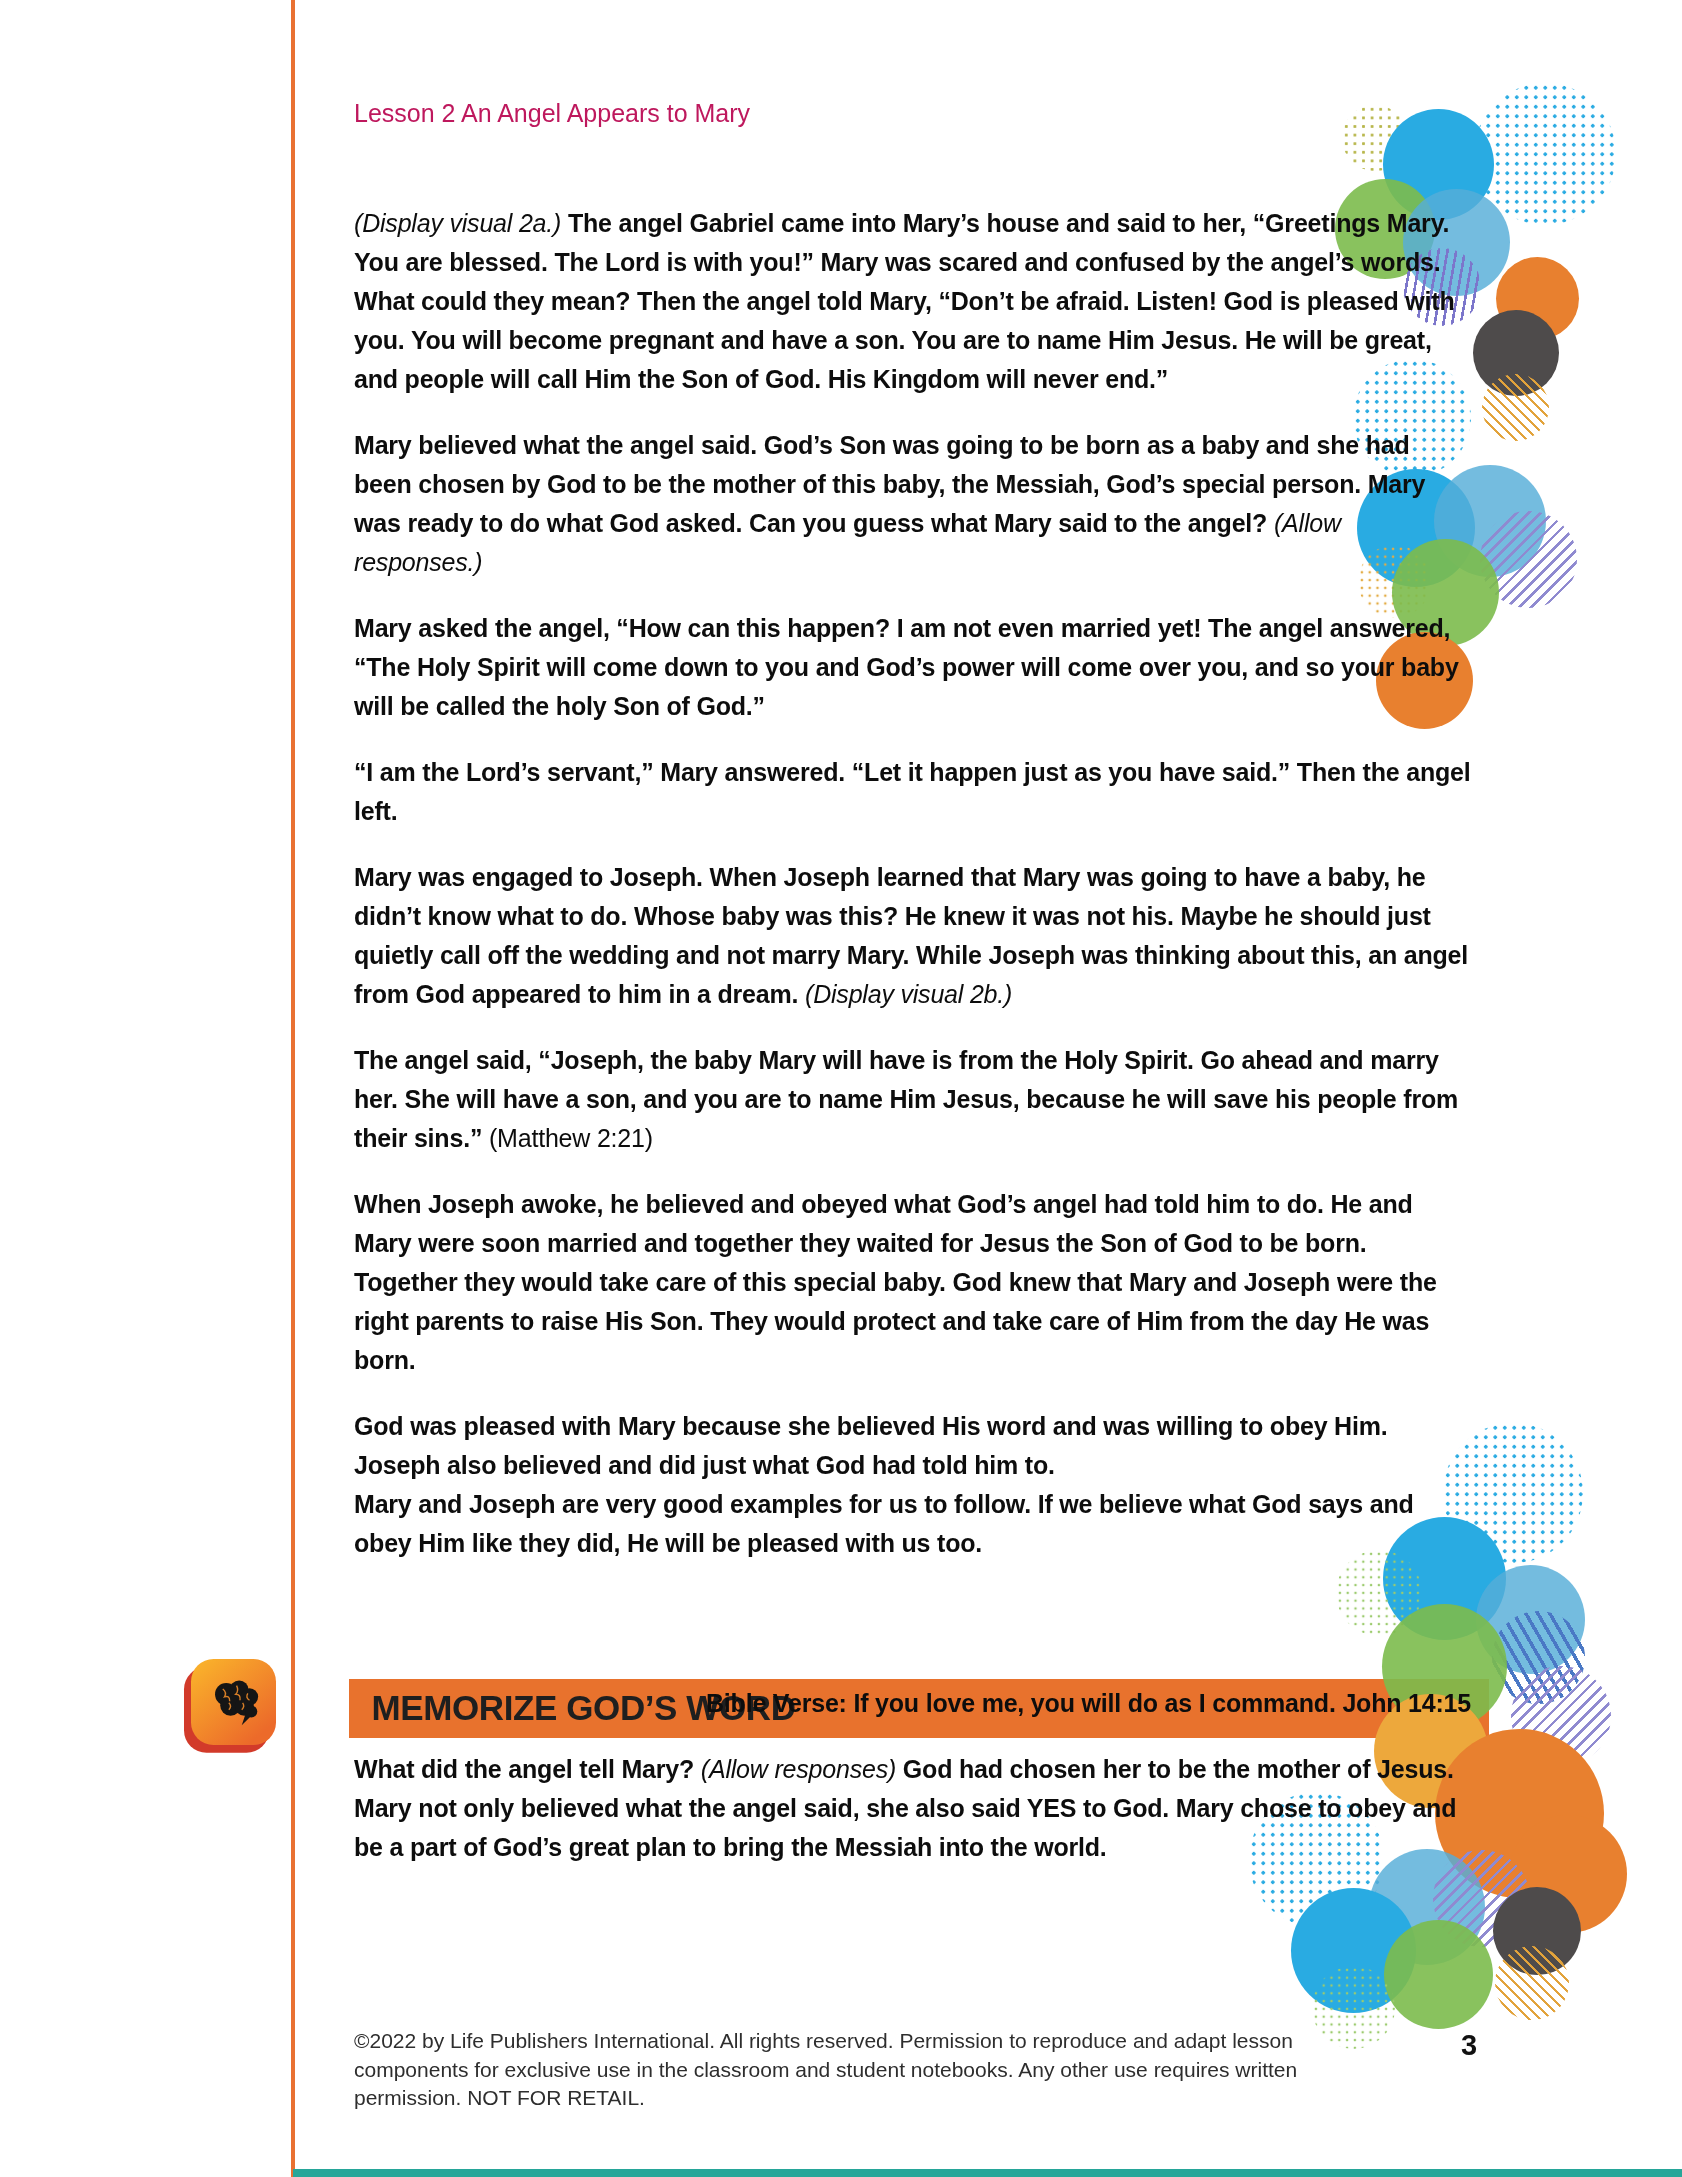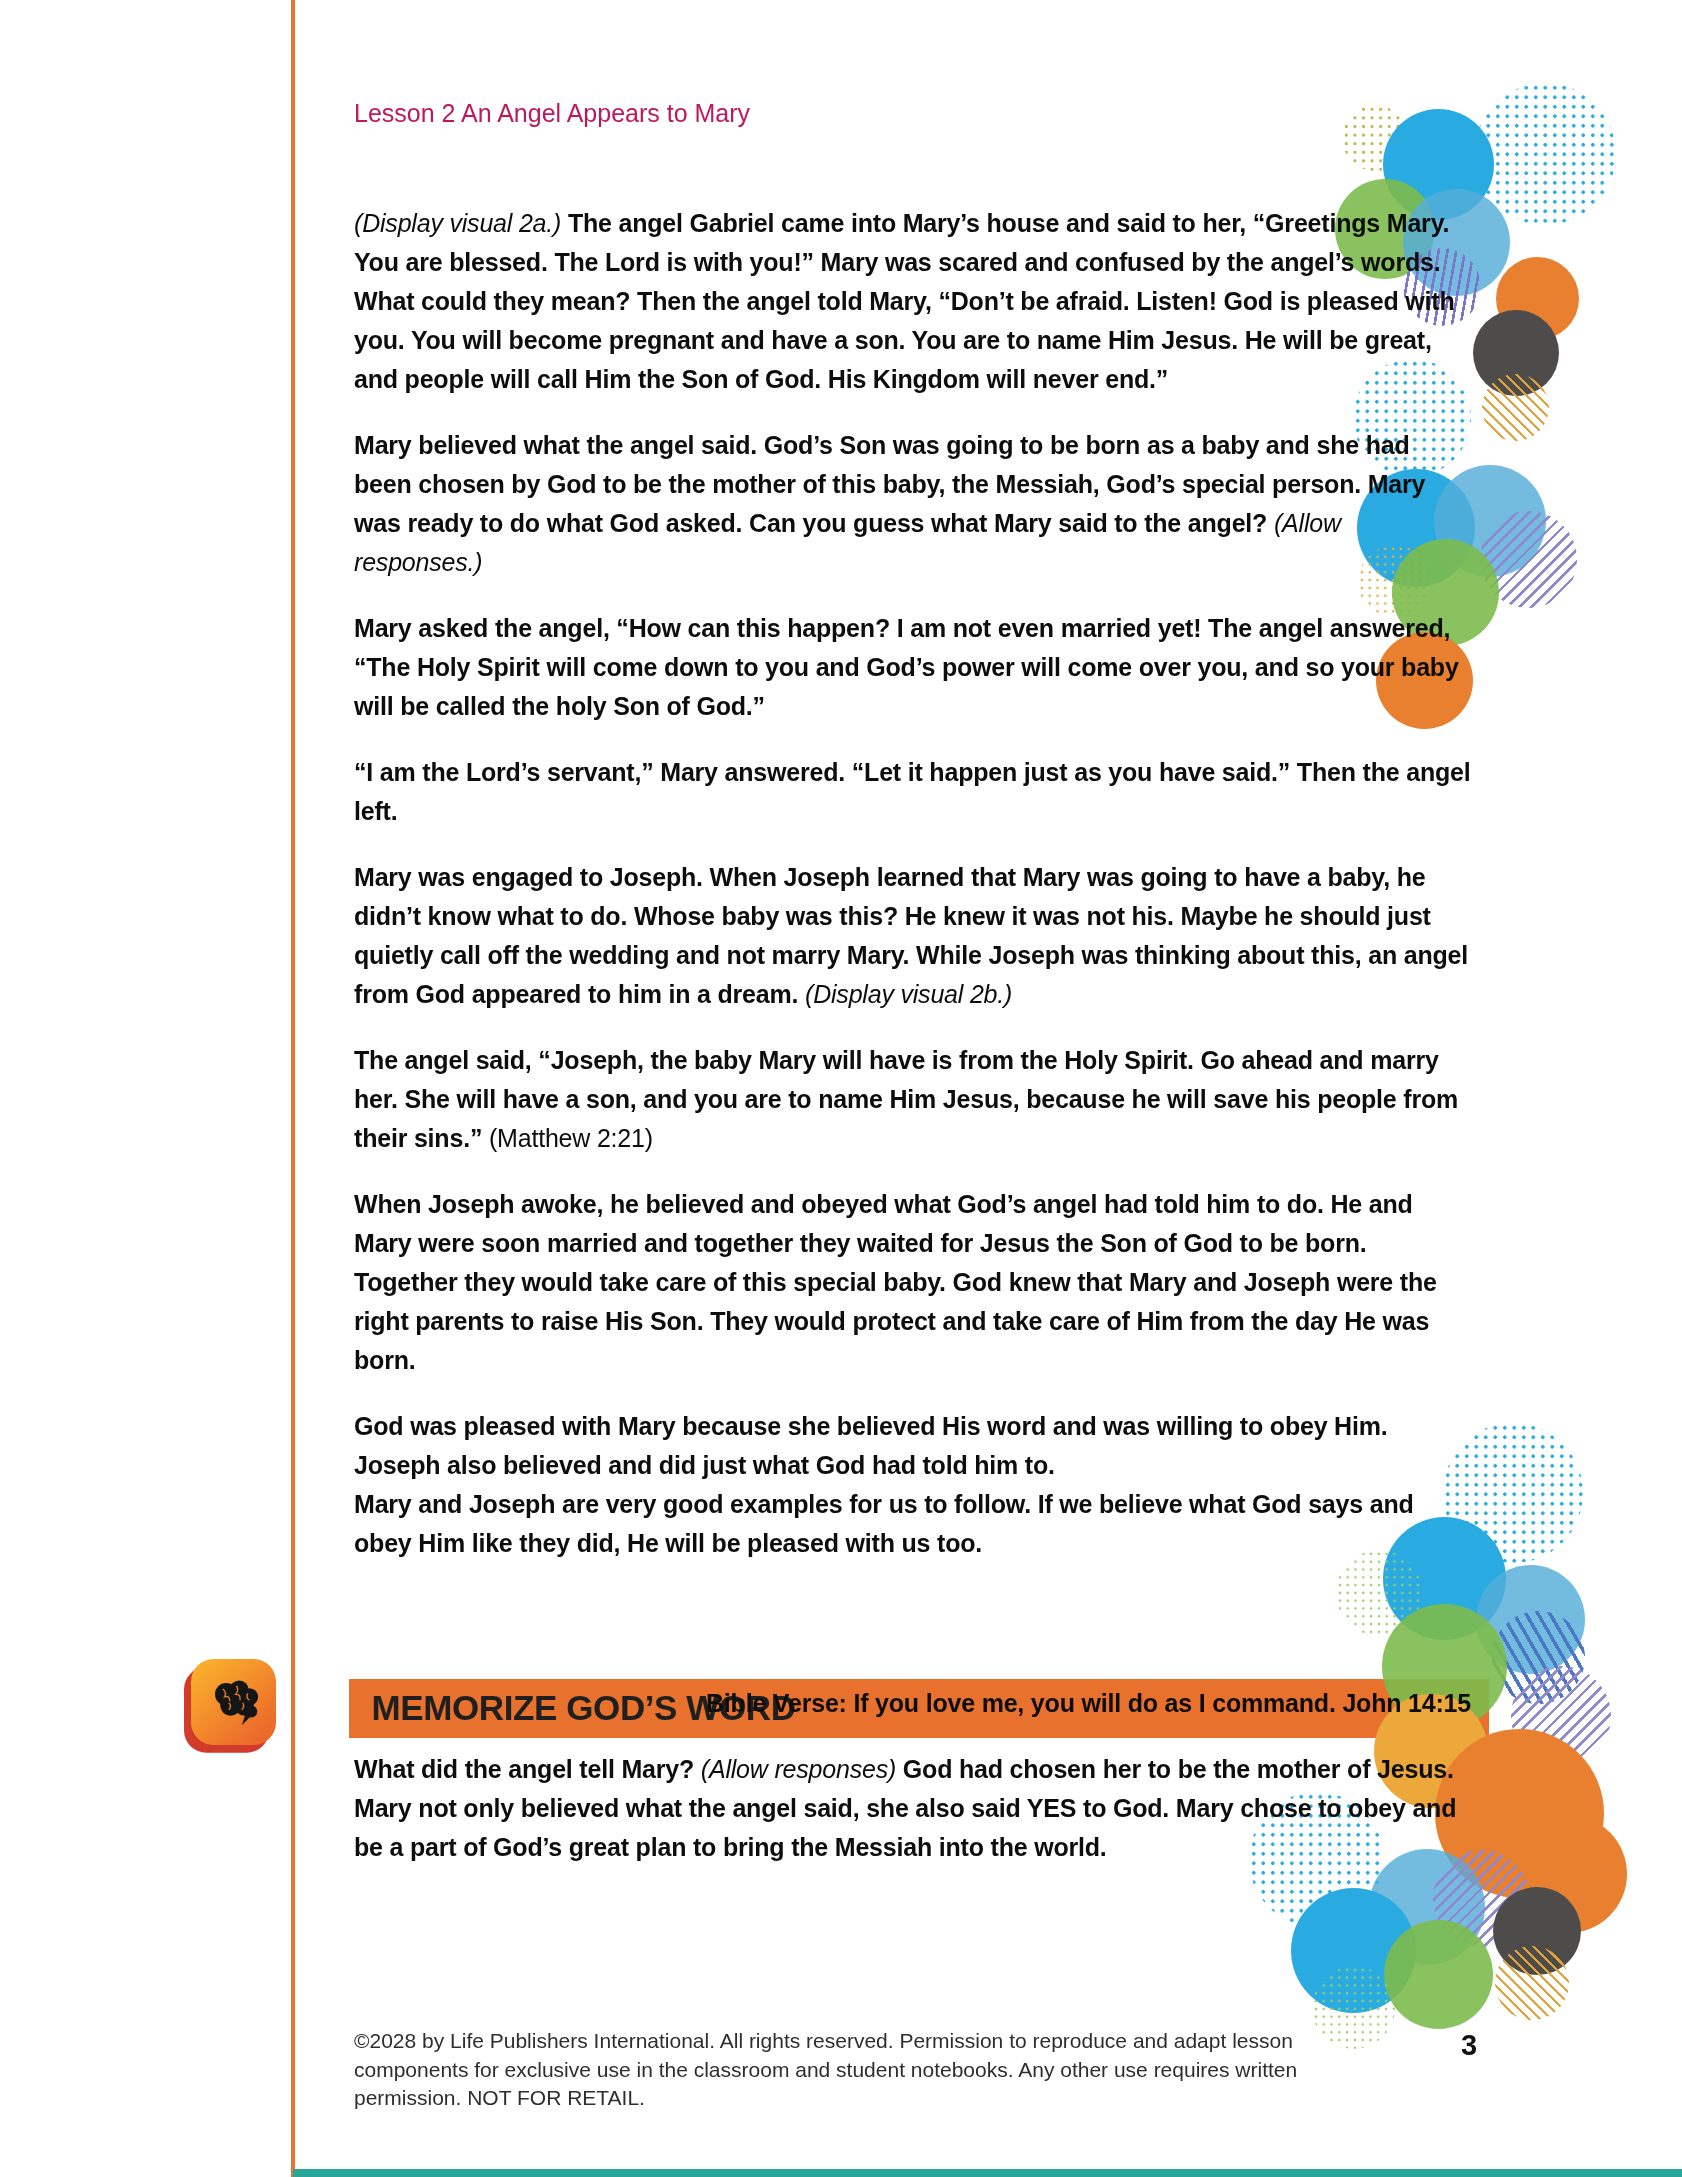--- a/index.html
+++ b/index.html
@@ -141,16 +141,16 @@
     <p><span class="run-bold">“I am the Lord’s servant,” Mary answered. “Let it happen just as you have said.” Then the angel left.</span></p>
     <p><span class="run-bold">Mary was engaged to Joseph. When Joseph learned that Mary was going to have a baby, he didn’t know what to do. Whose baby was this? He knew it was not his. Maybe he should just quietly call off the wedding and not marry Mary. While Joseph was thinking about this, an angel from God appeared to him in a dream. </span><span class="run-italic">(Display visual 2b.)</span></p>
     <p><span class="run-bold">The angel said, “Joseph, the baby Mary will have is from the Holy Spirit. Go ahead and marry her. She will have a son, and you are to name Him Jesus, because he will save his people from their sins.” </span><span class="run-regular">(Matthew 2:21)</span></p>
     <p><span class="run-bold">When Joseph awoke, he believed and obeyed what God’s angel had told him to do. He and Mary were soon married and together they waited for Jesus the Son of God to be born. Together they would take care of this special baby. God knew that Mary and Joseph were the right parents to raise His Son. They would protect and take care of Him from the day He was born.</span></p>
     <p><span class="run-bold">God was pleased with Mary because she believed His word and was willing to obey Him. Joseph also believed and did just what God had told him to.</span><br><span class="run-bold">Mary and Joseph are very good examples for us to follow. If we believe what God says and obey Him like they did, He will be pleased with us too.</span></p>
 
     <p class="verse-para"><span class="run-bold">Bible Verse: If you love me, you will do as I command. John 14:15</span></p>
     <p class="question-para"><span class="run-bold">What did the angel tell Mary? </span><span class="run-italic">(Allow responses) </span><span class="run-bold">God had chosen her to be the mother of Jesus. Mary not only believed what the angel said, she also said YES to God. Mary chose to obey and be a part of God’s great plan to bring the Messiah into the world.</span></p>
   </div>
 
-  <div class="footer">©2028 by Life Publishers International. All rights reserved. Permission to reproduce and adapt lesson components for exclusive use in the classroom and student notebooks. Any other use requires written permission. NOT FOR RETAIL.</div>
+  <div class="footer">©2022 by Life Publishers International. All rights reserved. Permission to reproduce and adapt lesson components for exclusive use in the classroom and student notebooks. Any other use requires written permission. NOT FOR RETAIL.</div>
   <div class="page-number">3</div>
 </div>
 
 
 </body></html>

